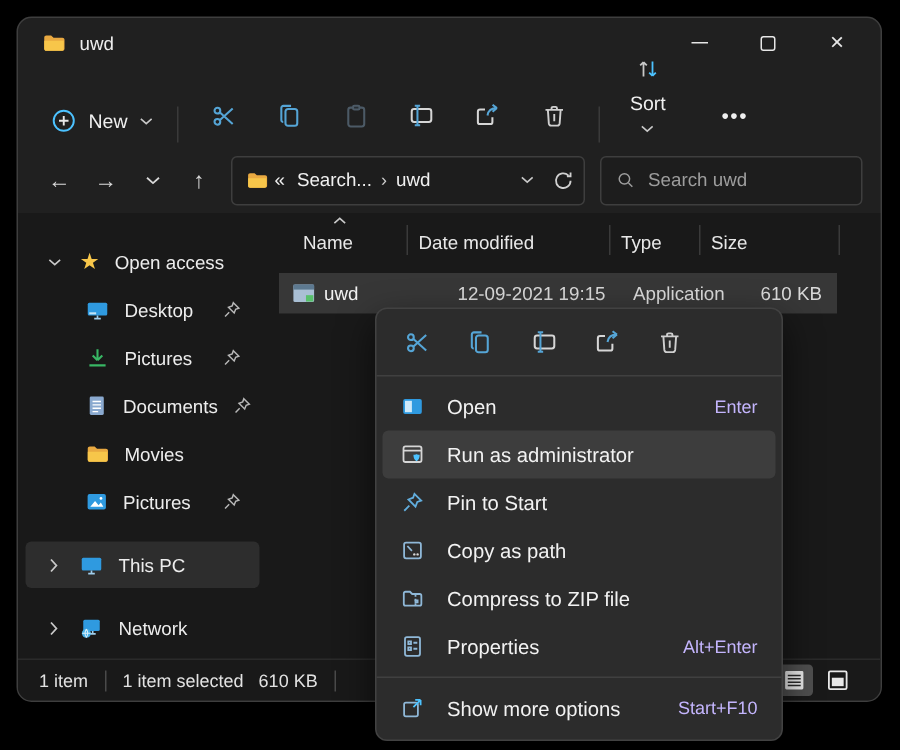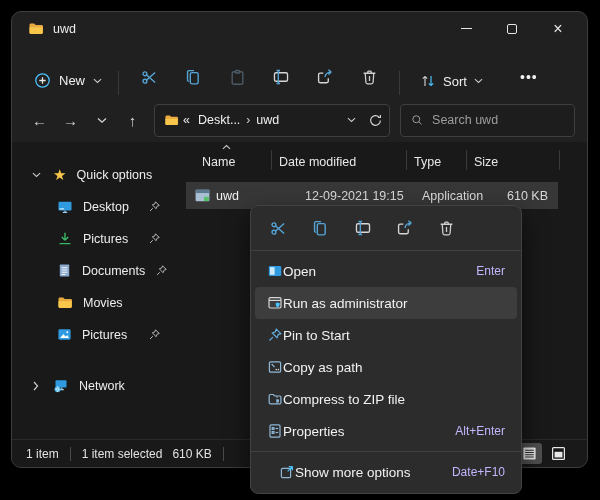--- a/index.html
+++ b/index.html
@@ -31,21 +31,21 @@
   .glyph-max { width:10px; height:10px; border:1.2px solid #e6e6e6; border-radius:2px; display:block; }
   .glyph-close { font-size:16px; line-height:1; }
 
   
   .toolbar { position:absolute; top:34px; left:0; right:0; height:49px;
     display:flex; align-items:flex-end; padding:0 14px; }
   .new-btn { display:flex; align-items:center; gap:8px; padding:6px 8px; border-radius:4px; }
   .new-label { font-size:13px; color:#f0f0f0; }
   .v-div { width:1px; height:24px; background:#3a3a3a; margin:0 8px; }
   .tb-btn { width:44px; height:36px; display:flex; align-items:center; justify-content:center; border-radius:4px; }
-  .sort-btn { display:flex; align-items:center; gap:7px; padding:6px 8px; margin-left:4px; border-radius:4px; }
+  .sort-btn { display:flex; align-items:center; gap:7px; padding:6px 8px; margin-left:4px; border-radius:4px;flex-direction:column; }
   .sort-label { font-size:13px; }
   .more-btn { margin-left:18px; width:40px; height:36px; display:flex; align-items:center; justify-content:center;
     font-size:14px; letter-spacing:1px; color:#efefef; border-radius:4px; }
 
   
   .navbar { position:absolute; top:86px; left:0; right:0; height:44px;
     display:flex; align-items:center; padding:0 12px; }
   .nav-btn { width:31px; height:31px; display:flex; align-items:center; justify-content:center;
     color:#d8d8d8; font-size:15px; border-radius:4px; }
   .addressbar { margin-left:6px; width:236px; height:33px; background:#1d1d1d;
@@ -99,24 +99,24 @@
 
   
   .context-menu { position:absolute; left:250px; top:205px; width:272px;
     background:#2c2c2c; border:1px solid #424242; border-radius:8px;
     box-shadow:0 10px 24px rgba(0,0,0,.6); z-index:10; padding-bottom:5px; }
   .menu-iconrow { height:44px; display:flex; align-items:center; padding:0 9px; gap:5px; }
   .mi-btn { width:37px; height:32px; display:flex; align-items:center; justify-content:center; border-radius:4px; }
   .menu-div { height:1px; background:#404040; }
   .menu-list { padding:4px 0; }
   .menu-item { height:32px; display:flex; align-items:center; margin:0 4px;
-    padding:0 12px; border-radius:4px; font-size:13.5px; color:#f2f2f2; }
+    padding:0 12px; gap:15px; border-radius:4px; font-size:13.5px; color:#f2f2f2; }
   .menu-item.highlighted { background:#3d3d3d; }
   .menu-item .shortcut { margin-left:auto; color:#c4b5fd; font-size:12px; }
-  .menu-footer { padding-top:4px;margin-left:12px; }
+  .menu-footer { padding-top:4px; }
 </style>
 </head>
 <body>
 
 <div class="window">
 
   <div class="titlebar">
     <span>
       <svg width="16" height="16" viewBox="0 0 16 16">
           <path d="M1.5 4c0-.8.6-1.4 1.4-1.4h3.2l1.6 1.5h5.9c.8 0 1.4.6 1.4 1.4v6c0 .8-.6 1.4-1.4 1.4H2.9c-.8 0-1.4-.6-1.4-1.4z" fill="#e9a941"></path>
@@ -226,21 +226,21 @@
       </div>
 
     <div class="addressbar">
       <span>
         <svg width="15" height="15" viewBox="0 0 16 16">
             <path d="M1.5 4c0-.8.6-1.4 1.4-1.4h3.2l1.6 1.5h5.9c.8 0 1.4.6 1.4 1.4v6c0 .8-.6 1.4-1.4 1.4H2.9c-.8 0-1.4-.6-1.4-1.4z" fill="#e9a941"></path>
             <path d="M1.5 6.2h13v5.3c0 .8-.6 1.4-1.4 1.4H2.9c-.8 0-1.4-.6-1.4-1.4z" fill="#f7c64a"></path>
           </svg>
       </span>
       <span class="crumb">«</span>
-      <span class="crumb">Deskt...</span>
+      <span class="crumb">Search...</span>
       <span class="crumb-sep">›</span>
       <span class="crumb">uwd</span>
       <span class="addr-spacer"></span>
       <span>
         <svg width="9" height="6" viewBox="0 0 10 6" fill="none" stroke="#c8c8c8" stroke-width="1.2">
             <path d="M1 1l4 3.6L9 1"></path>
           </svg>
       </span>
       <span style="margin-left:12px">
         <svg width="15" height="15" viewBox="0 0 16 16" fill="none" stroke="#d0d0d0" stroke-width="1.3">
@@ -261,21 +261,21 @@
   <div class="content">
 
     <div class="sidebar">
       <div class="side-row">
         <span class="expander">
           <svg width="9" height="6" viewBox="0 0 10 6" fill="none" stroke="#c8c8c8" stroke-width="1.2">
               <path d="M1 1l4 3.6L9 1"></path>
             </svg>
         </span>
         <span class="star-glyph">★</span>
-        <span>Quick options</span>
+        <span>Open access</span>
       </div>
 
       <div class="side-row child">
         <span>
           <svg width="16" height="16" viewBox="0 0 16 16">
               <rect x="1.5" y="2.8" width="13" height="8.6" rx="1" fill="#2f9ae0"></rect>
               <rect x="2.5" y="9.2" width="4.6" height="1.4" fill="#bfe3f7"></rect>
               <path d="M5.8 13.4h4.4M8 11.4v2" stroke="#9fcdec" stroke-width="1.1"></path>
             </svg>
         </span>
@@ -337,20 +337,34 @@
         <span>Pictures</span>
         <span class="pin">
           <svg width="13" height="13" viewBox="0 0 16 16" fill="none" stroke="#b8b8b8" stroke-width="1.2">
               <path d="M9.3 2.2l4.5 4.5-2.6.9-1.2 3.1-4.7-4.7 3.1-1.2zM5.9 10.1l-3.4 3.4"></path>
             </svg>
         </span>
       </div>
 
       <div class="side-gap"></div>
 
+      <div class="side-row selected">
+        <span class="expander">
+          <svg width="6" height="10" viewBox="0 0 6 10" fill="none" stroke="#c8c8c8" stroke-width="1.2">
+              <path d="M1 1l3.6 4L1 9"></path>
+            </svg>
+        </span>
+        <span>
+          <svg width="16" height="16" viewBox="0 0 16 16">
+              <rect x="1.5" y="2.8" width="13" height="8.6" rx="1" fill="#2f9ae0"></rect>
+              <path d="M5.8 13.4h4.4M8 11.4v2" stroke="#9fcdec" stroke-width="1.1"></path>
+            </svg>
+        </span>
+        <span>This PC</span>
+      </div>
 
       <div class="side-gap"></div>
 
       <div class="side-row">
         <span class="expander">
           <svg width="6" height="10" viewBox="0 0 6 10" fill="none" stroke="#c8c8c8" stroke-width="1.2">
               <path d="M1 1l3.6 4L1 9"></path>
             </svg>
         </span>
         <span>
@@ -511,16 +525,16 @@
 
   <div class="menu-div"></div>
 
   <div class="menu-footer">
     <div class="menu-item">
       <svg width="16" height="16" viewBox="0 0 16 16" fill="none">
           <rect x="2.4" y="4.4" width="9.2" height="9.2" rx="1.2" stroke="#8fb8d8" stroke-width="1.2"></rect>
           <path d="M8.6 7.4l4.6-4.6M13.4 2.6H9.8M13.4 2.6v3.6" stroke="#4cc2ff" stroke-width="1.2"></path>
         </svg>
       <span>Show more options</span>
-      <span class="shortcut">Date+F10</span>
+      <span class="shortcut">Start+F10</span>
     </div>
   </div>
 </div>
 
 </body></html>

